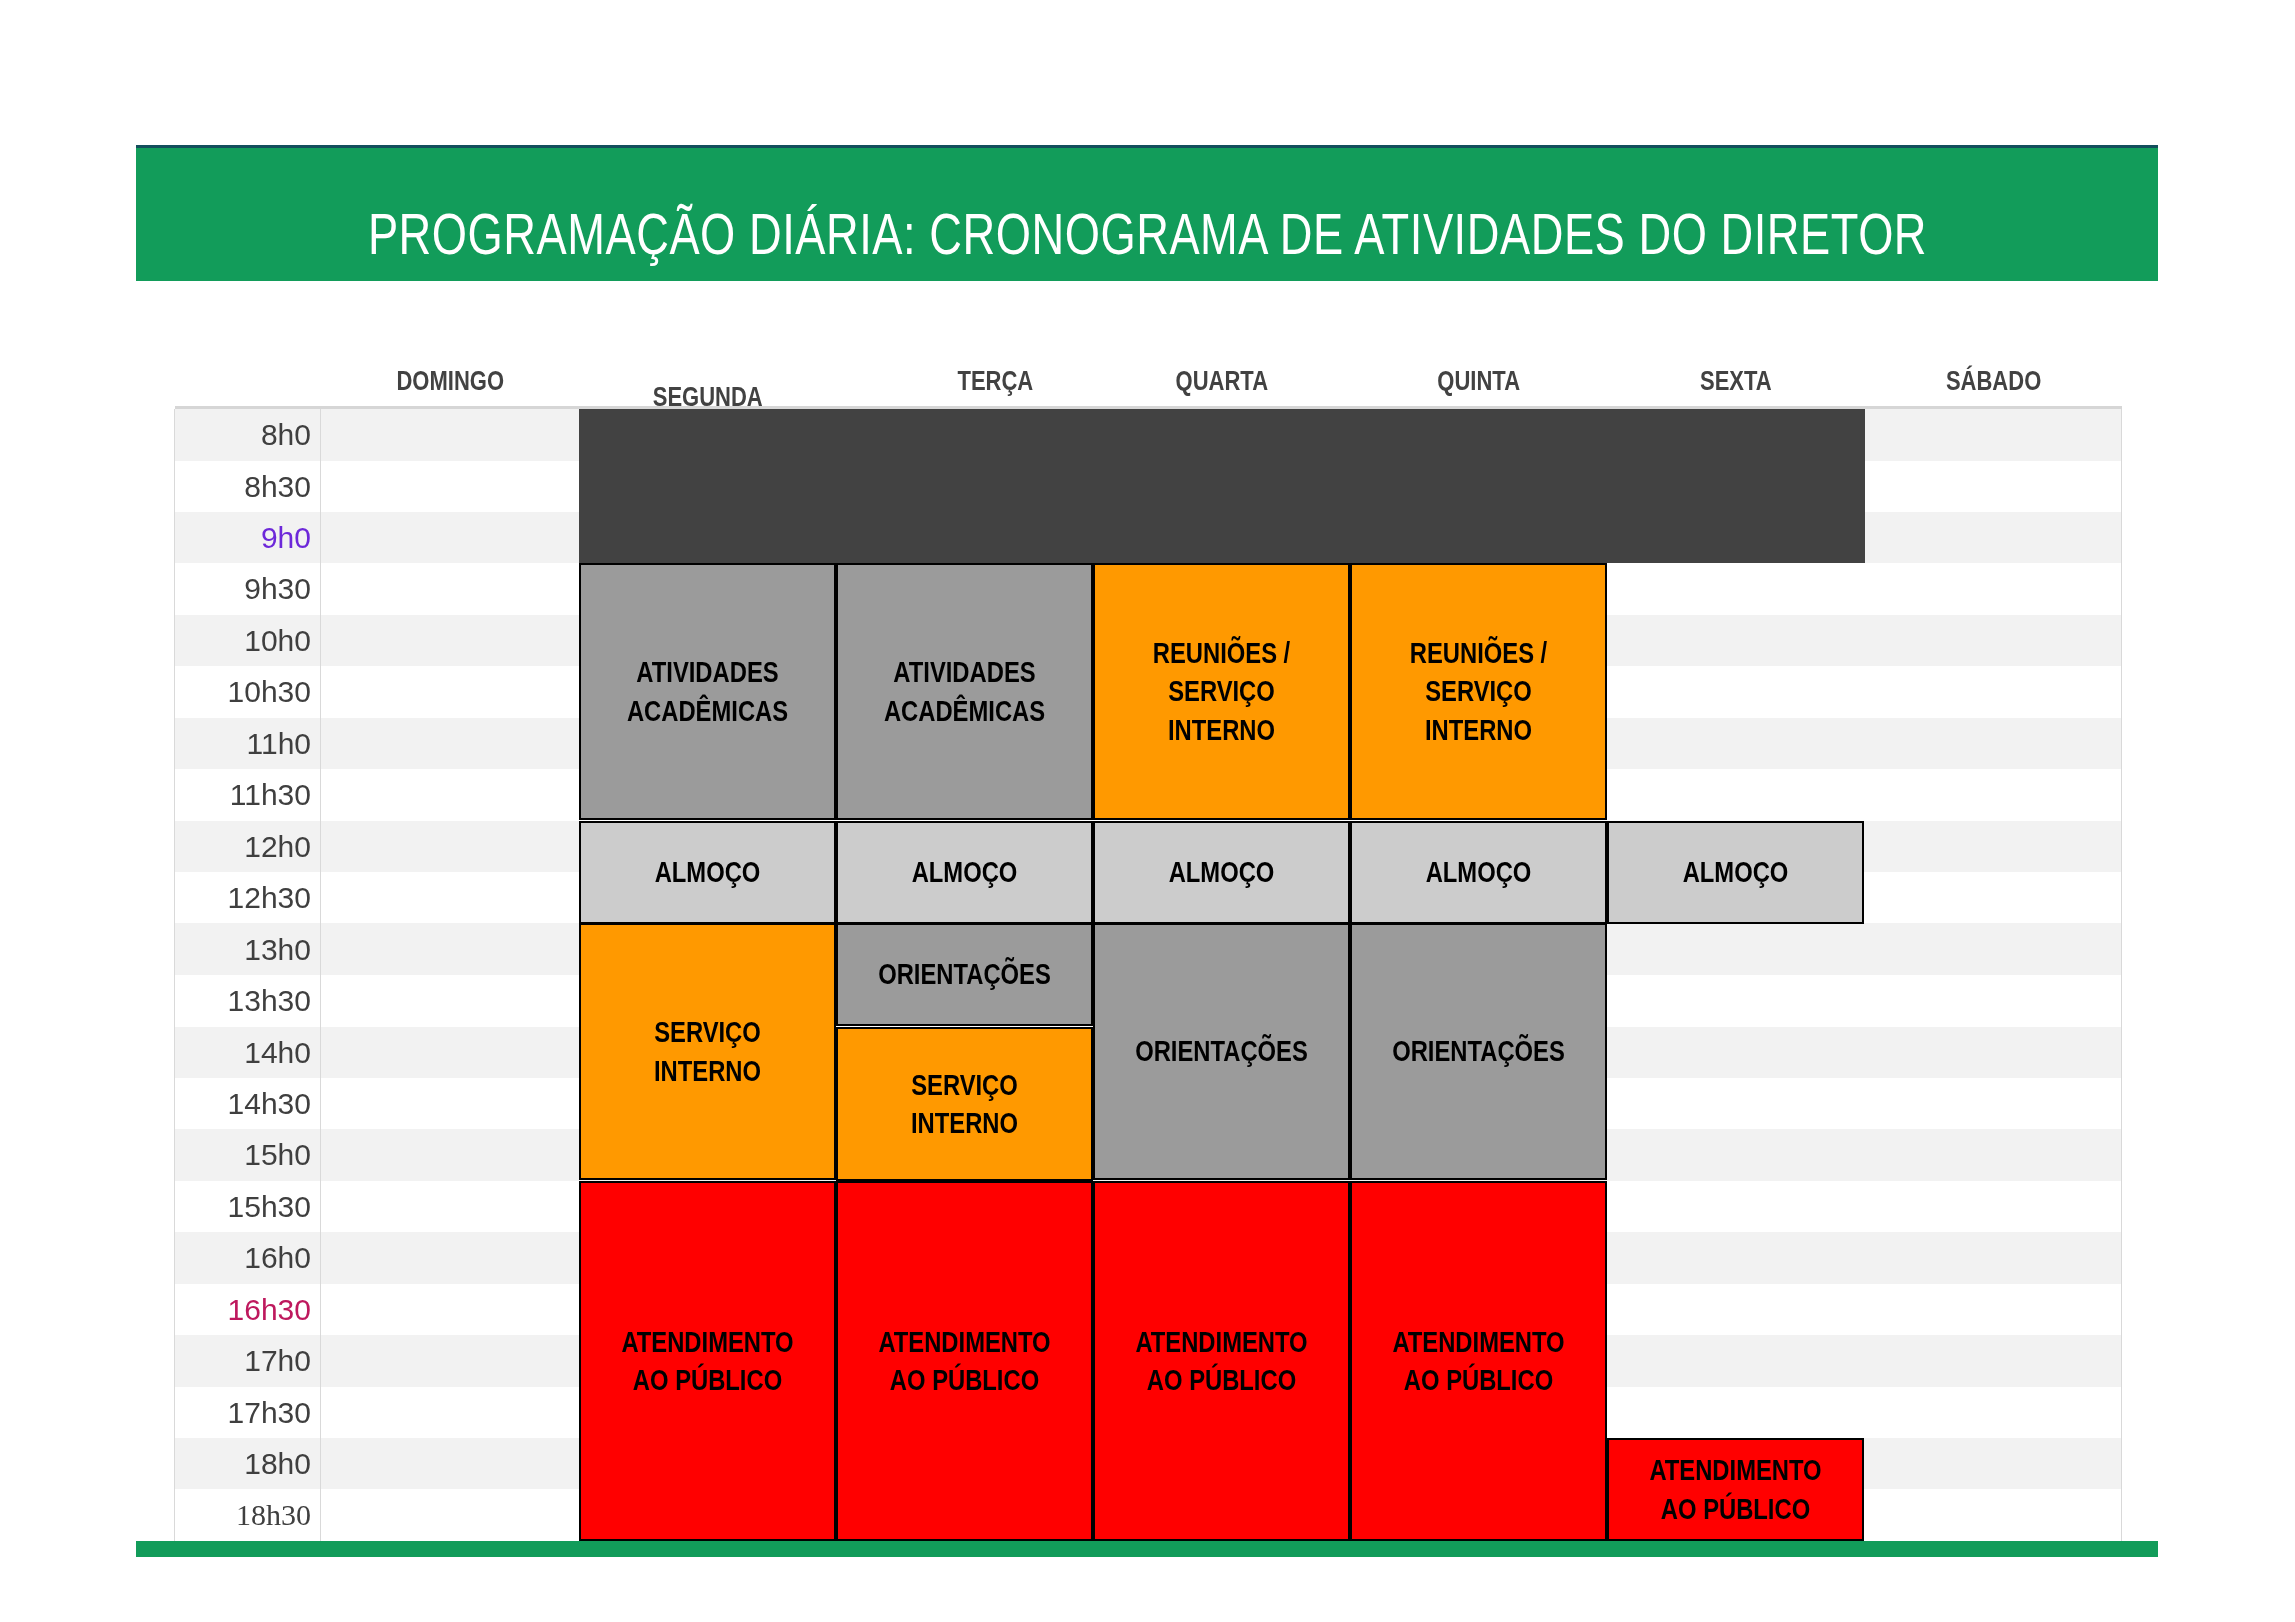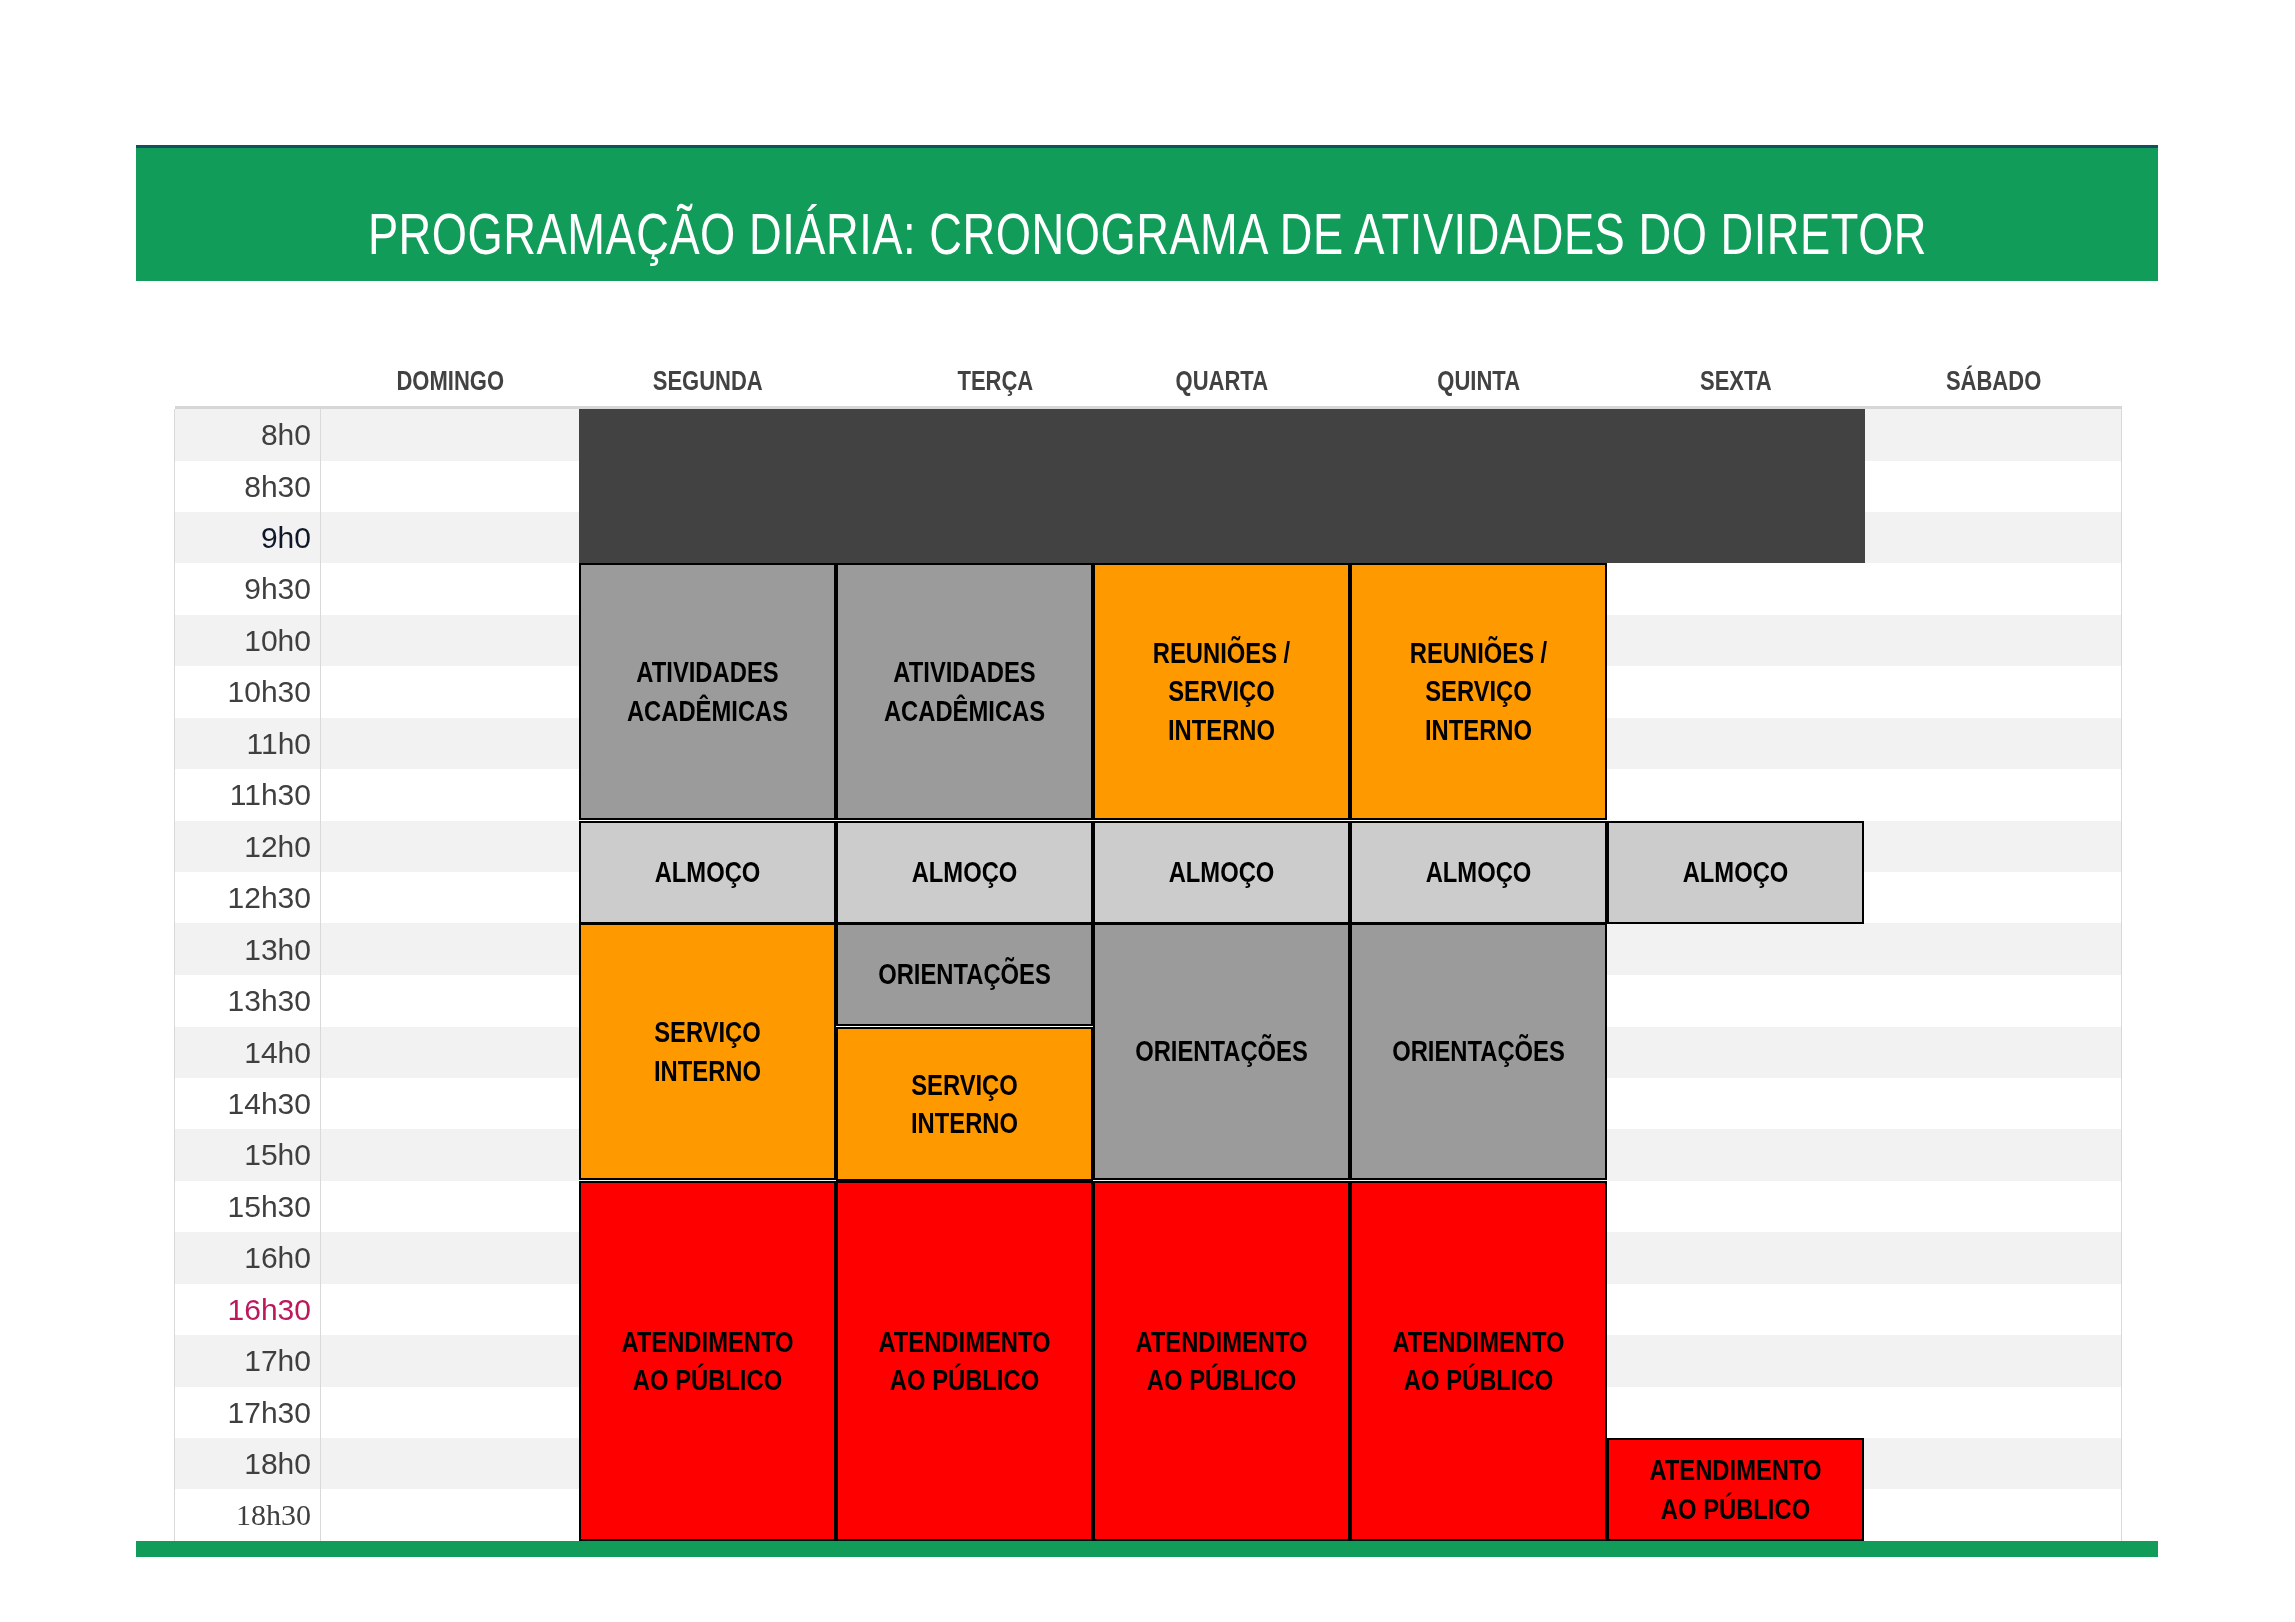--- a/index.html
+++ b/index.html
@@ -50,21 +50,21 @@
 </style>
 </head>
 <body>
 
 <div id="banner" style="background: rgb(18, 156, 90); border-top-color: rgb(19, 79, 92);">
   <span class="title-text" style="color: rgb(255, 255, 255);">PROGRAMAÇÃO DIÁRIA: CRONOGRAMA DE ATIVIDADES DO DIRETOR</span>
 </div>
 
 <div id="day-headers">
     <div class="day-header" style="left: 147px; width: 257px; color: rgb(66, 66, 66);"><span class="cond">DOMINGO</span></div>
-    <div class="day-header" style="left: 404px; width: 257px; color: rgb(66, 66, 66);"><span class="cond">SEGUNDA</span></div>
+    <div class="day-header" style="left: 404px; width: 257px; color: rgb(66, 66, 66); margin-top: 16px;"><span class="cond">SEGUNDA</span></div>
     <div class="day-header" style="left: 692px; width: 257px; color: rgb(66, 66, 66);"><span class="cond">TERÇA</span></div>
     <div class="day-header" style="left: 918px; width: 257px; color: rgb(66, 66, 66);"><span class="cond">QUARTA</span></div>
     <div class="day-header" style="left: 1175px; width: 257px; color: rgb(66, 66, 66);"><span class="cond">QUINTA</span></div>
     <div class="day-header" style="left: 1432px; width: 257px; color: rgb(66, 66, 66);"><span class="cond">SEXTA</span></div>
     <div class="day-header" style="left: 1690px; width: 257px; color: rgb(66, 66, 66);"><span class="cond">SÁBADO</span></div>
   </div>
 
 <div id="grid">
   <div class="gridline-top"></div>
 <div class="stripe" style="top: 0px; height: 52px; background: rgb(242, 242, 242); z-index: 0;"></div>
@@ -87,21 +87,21 @@
     <div class="stripe" style="top: 875px; height: 52px; background: rgb(255, 255, 255); z-index: 0;"></div>
     <div class="stripe" style="top: 926px; height: 52px; background: rgb(242, 242, 242); z-index: 0;"></div>
     <div class="stripe" style="top: 978px; height: 52px; background: rgb(255, 255, 255); z-index: 0;"></div>
     <div class="stripe" style="top: 1029px; height: 52px; background: rgb(242, 242, 242); z-index: 0;"></div>
     <div class="stripe" style="top: 1080px; height: 52px; background: rgb(255, 255, 255); z-index: 0;"></div>
     <div class="gridline-v" style="left: 145px; background: rgb(217, 217, 217); z-index: 1;"></div>
     <div class="gridline-v" style="left: -1.3px; background: rgb(217, 217, 217); z-index: 1;"></div>
     <div class="gridline-v" style="left: 1946px; background: rgb(217, 217, 217); z-index: 1;"></div>
     <div class="time-label" style="top: 0px; height: 52px; line-height: 51px; color: rgb(63, 63, 63); z-index: 1;">8h0</div>
     <div class="time-label" style="top: 52px; height: 52px; line-height: 51px; color: rgb(63, 63, 63); z-index: 1;">8h30</div>
-    <div class="time-label" style="top: 103px; height: 52px; line-height: 51px; color: #0f172a; z-index: 1;">9h0</div>
+    <div class="time-label" style="top: 103px; height: 52px; line-height: 51px; color: #6d28d9; z-index: 1;">9h0</div>
     <div class="time-label" style="top: 154px; height: 52px; line-height: 51px; color: rgb(63, 63, 63); z-index: 1;">9h30</div>
     <div class="time-label" style="top: 206px; height: 52px; line-height: 51px; color: rgb(63, 63, 63); z-index: 1;">10h0</div>
     <div class="time-label" style="top: 257px; height: 52px; line-height: 51px; color: rgb(63, 63, 63); z-index: 1;">10h30</div>
     <div class="time-label" style="top: 309px; height: 52px; line-height: 51px; color: rgb(63, 63, 63); z-index: 1;">11h0</div>
     <div class="time-label" style="top: 360px; height: 52px; line-height: 51px; color: rgb(63, 63, 63); z-index: 1;">11h30</div>
     <div class="time-label" style="top: 412px; height: 52px; line-height: 51px; color: rgb(63, 63, 63); z-index: 1;">12h0</div>
     <div class="time-label" style="top: 463px; height: 52px; line-height: 51px; color: rgb(63, 63, 63); z-index: 1;">12h30</div>
     <div class="time-label" style="top: 515px; height: 52px; line-height: 51px; color: rgb(63, 63, 63); z-index: 1;">13h0</div>
     <div class="time-label" style="top: 566px; height: 52px; line-height: 51px; color: rgb(63, 63, 63); z-index: 1;">13h30</div>
     <div class="time-label" style="top: 618px; height: 52px; line-height: 51px; color: rgb(63, 63, 63); z-index: 1;">14h0</div>

